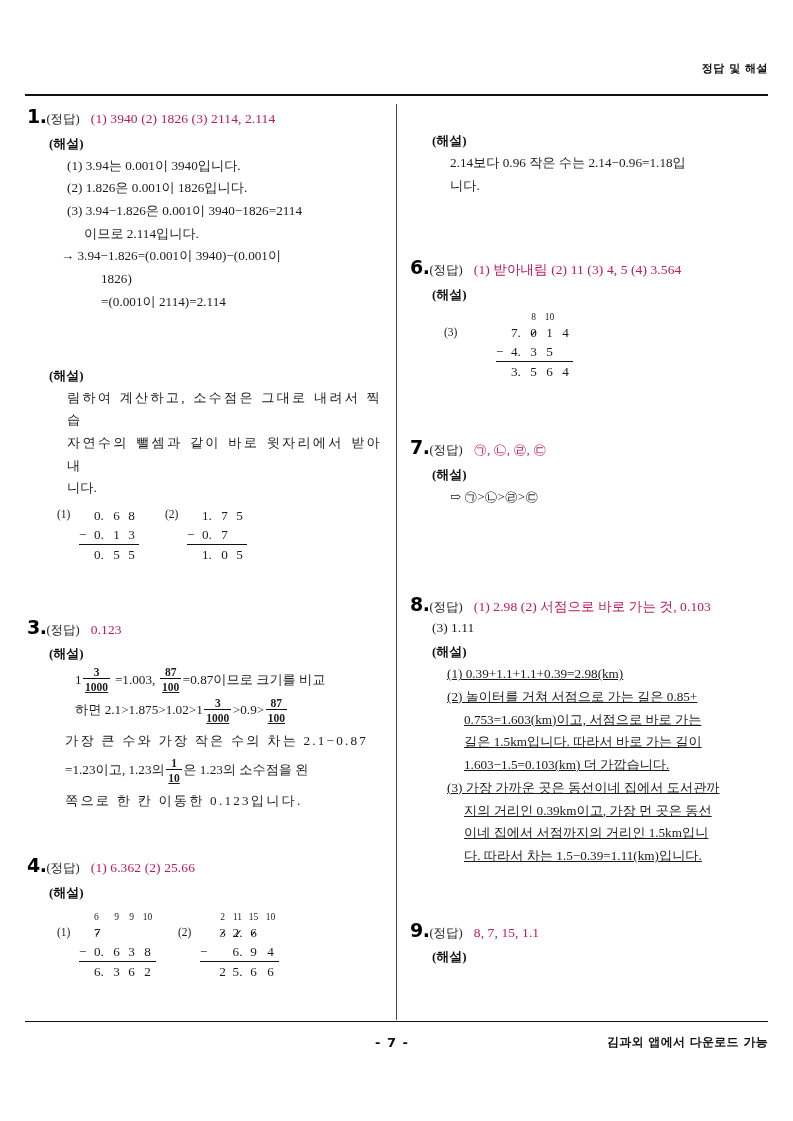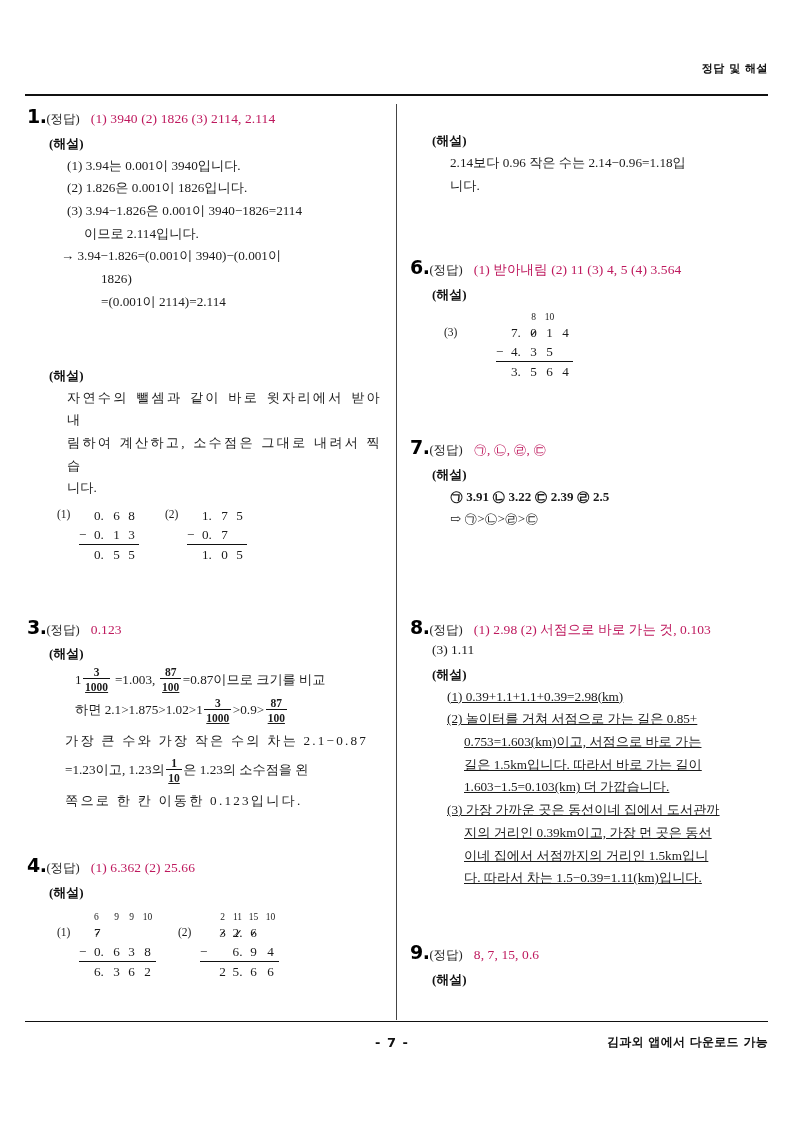--- a/index.html
+++ b/index.html
@@ -275,22 +275,22 @@
         <span class="pad-l2">1826)</span>
         <span class="pad-l2">=(0.001이  2114)=2.114</span>
       </div>
     </div>
 
     <div style="height:44px"></div>
 
     <div class="problem">
       <span class="tag-sol">(해설)</span>
       <div class="sol-body">
+        <span class="sol-para spaced">림하여 계산하고, 소수점은 그대로 내려서 찍습</span>
         <span class="sol-para spaced">자연수의 뺄셈과 같이 바로 윗자리에서 받아내</span>
-        <span class="sol-para spaced">림하여 계산하고, 소수점은 그대로 내려서 찍습</span>
         <span class="sol-para">니다.</span>
       </div>
       <div class="vcalc-row">
         <div class="vcalc">
           <span class="vlabel">(1)</span>
           <span class="vstack">
             <span class="vrow">
               <span class="vcell op"></span><span class="vcell dot">0.</span><span class="vcell">6</span><span class="vcell">8</span>
             </span>
             <span class="vrow underline-rule">
@@ -434,21 +434,20 @@
 
     <div style="height:50px"></div>
 
     <div class="problem">
       <span class="ans-line">
         <span class="qnum">7.</span><span class="tag-answer">(정답)</span>
         <span class="gap-sm"></span><span class="ans-body circ">㉠, ㉡, ㉣, ㉢</span>
       </span>
       <span class="tag-sol">(해설)</span>
       <div class="sol-body">
-        <span class="sol-plain circ" style="font-weight:bold;">㉠ 3.91  ㉡ 3.22  ㉢ 2.39  ㉣ 2.5</span>
         <span class="sol-plain circ">⇨ ㉠&gt;㉡&gt;㉣&gt;㉢</span>
       </div>
     </div>
 
     <div style="height:80px"></div>
 
     <div class="problem">
       <span class="ans-line">
         <span class="qnum">8.</span><span class="tag-answer">(정답)</span>
         <span class="gap-sm"></span><span class="ans-body">(1) 2.98  (2) 서점으로 바로 가는 것, 0.103</span>
@@ -466,21 +465,21 @@
         <span class="pad-l">이네 집에서 서점까지의 거리인 1.5km입니</span>
         <span class="pad-l">다. 따라서 차는 1.5−0.39=1.11(km)입니다.</span>
       </div>
     </div>
 
     <div style="height:46px"></div>
 
     <div class="problem">
       <span class="ans-line">
         <span class="qnum">9.</span><span class="tag-answer">(정답)</span>
-        <span class="gap-sm"></span><span class="ans-body">8, 7, 15, 0.6</span>
+        <span class="gap-sm"></span><span class="ans-body">8, 7, 15, 1.1</span>
       </span>
       <span class="tag-sol">(해설)</span>
     </div>
 
   </div>
 
   <div id="footer-rule"></div>
   <div id="footer">
     <span id="page-number">- 7 -</span>
     <span id="footer-note">김과외 앱에서 다운로드 가능</span>

